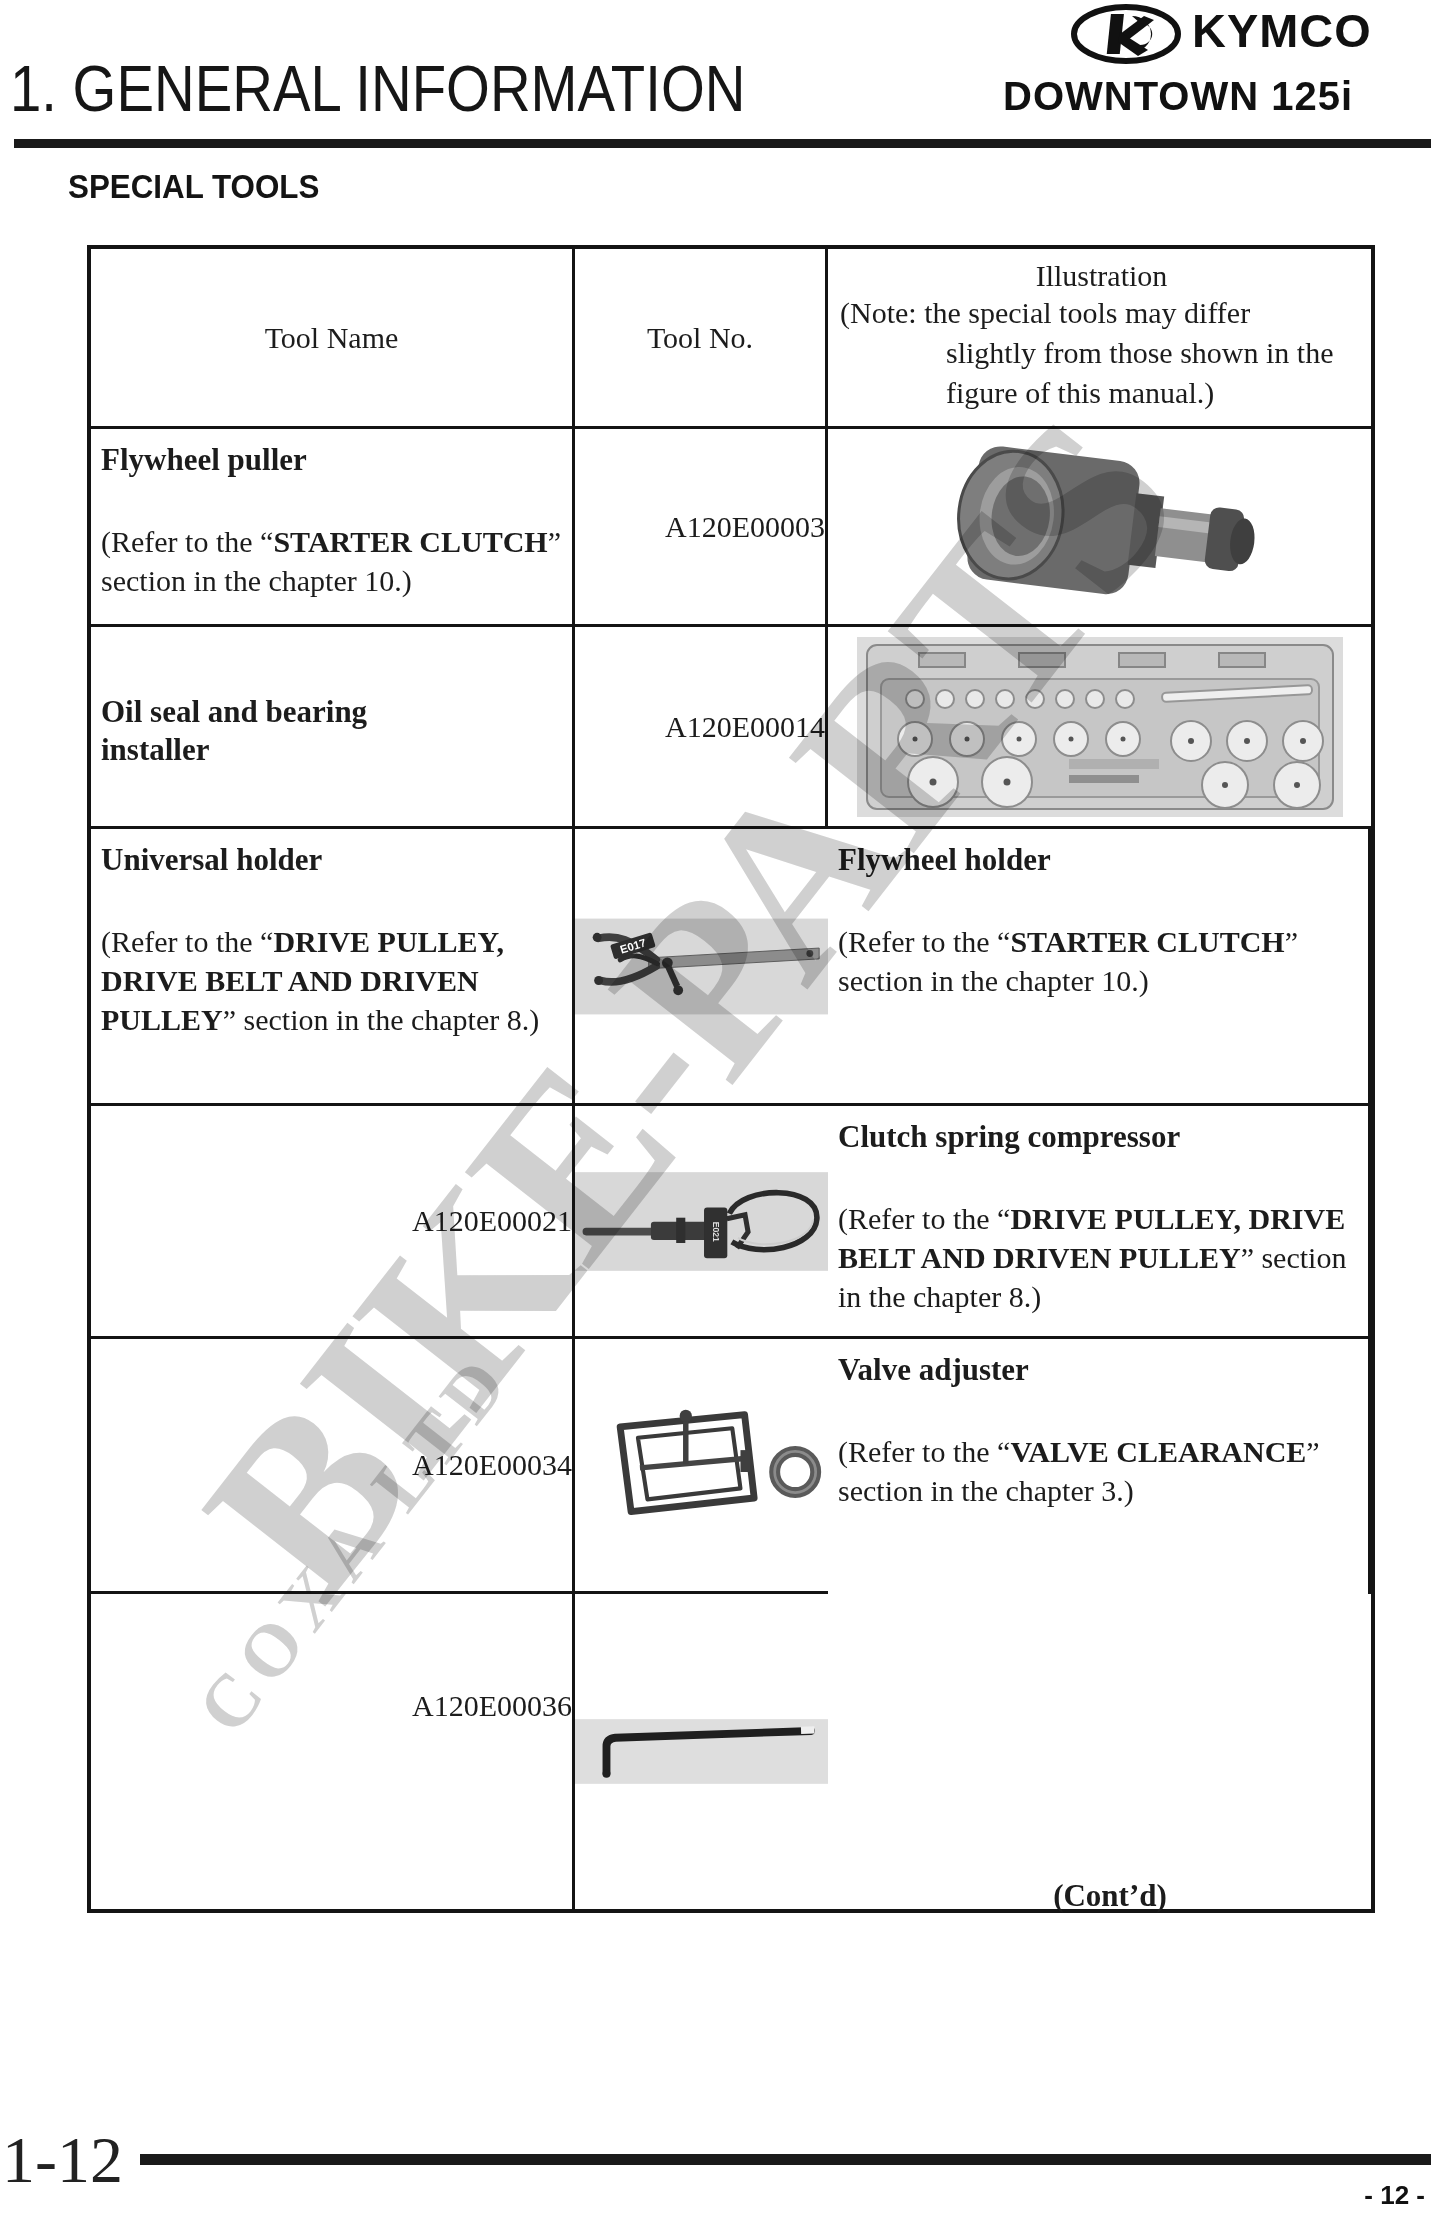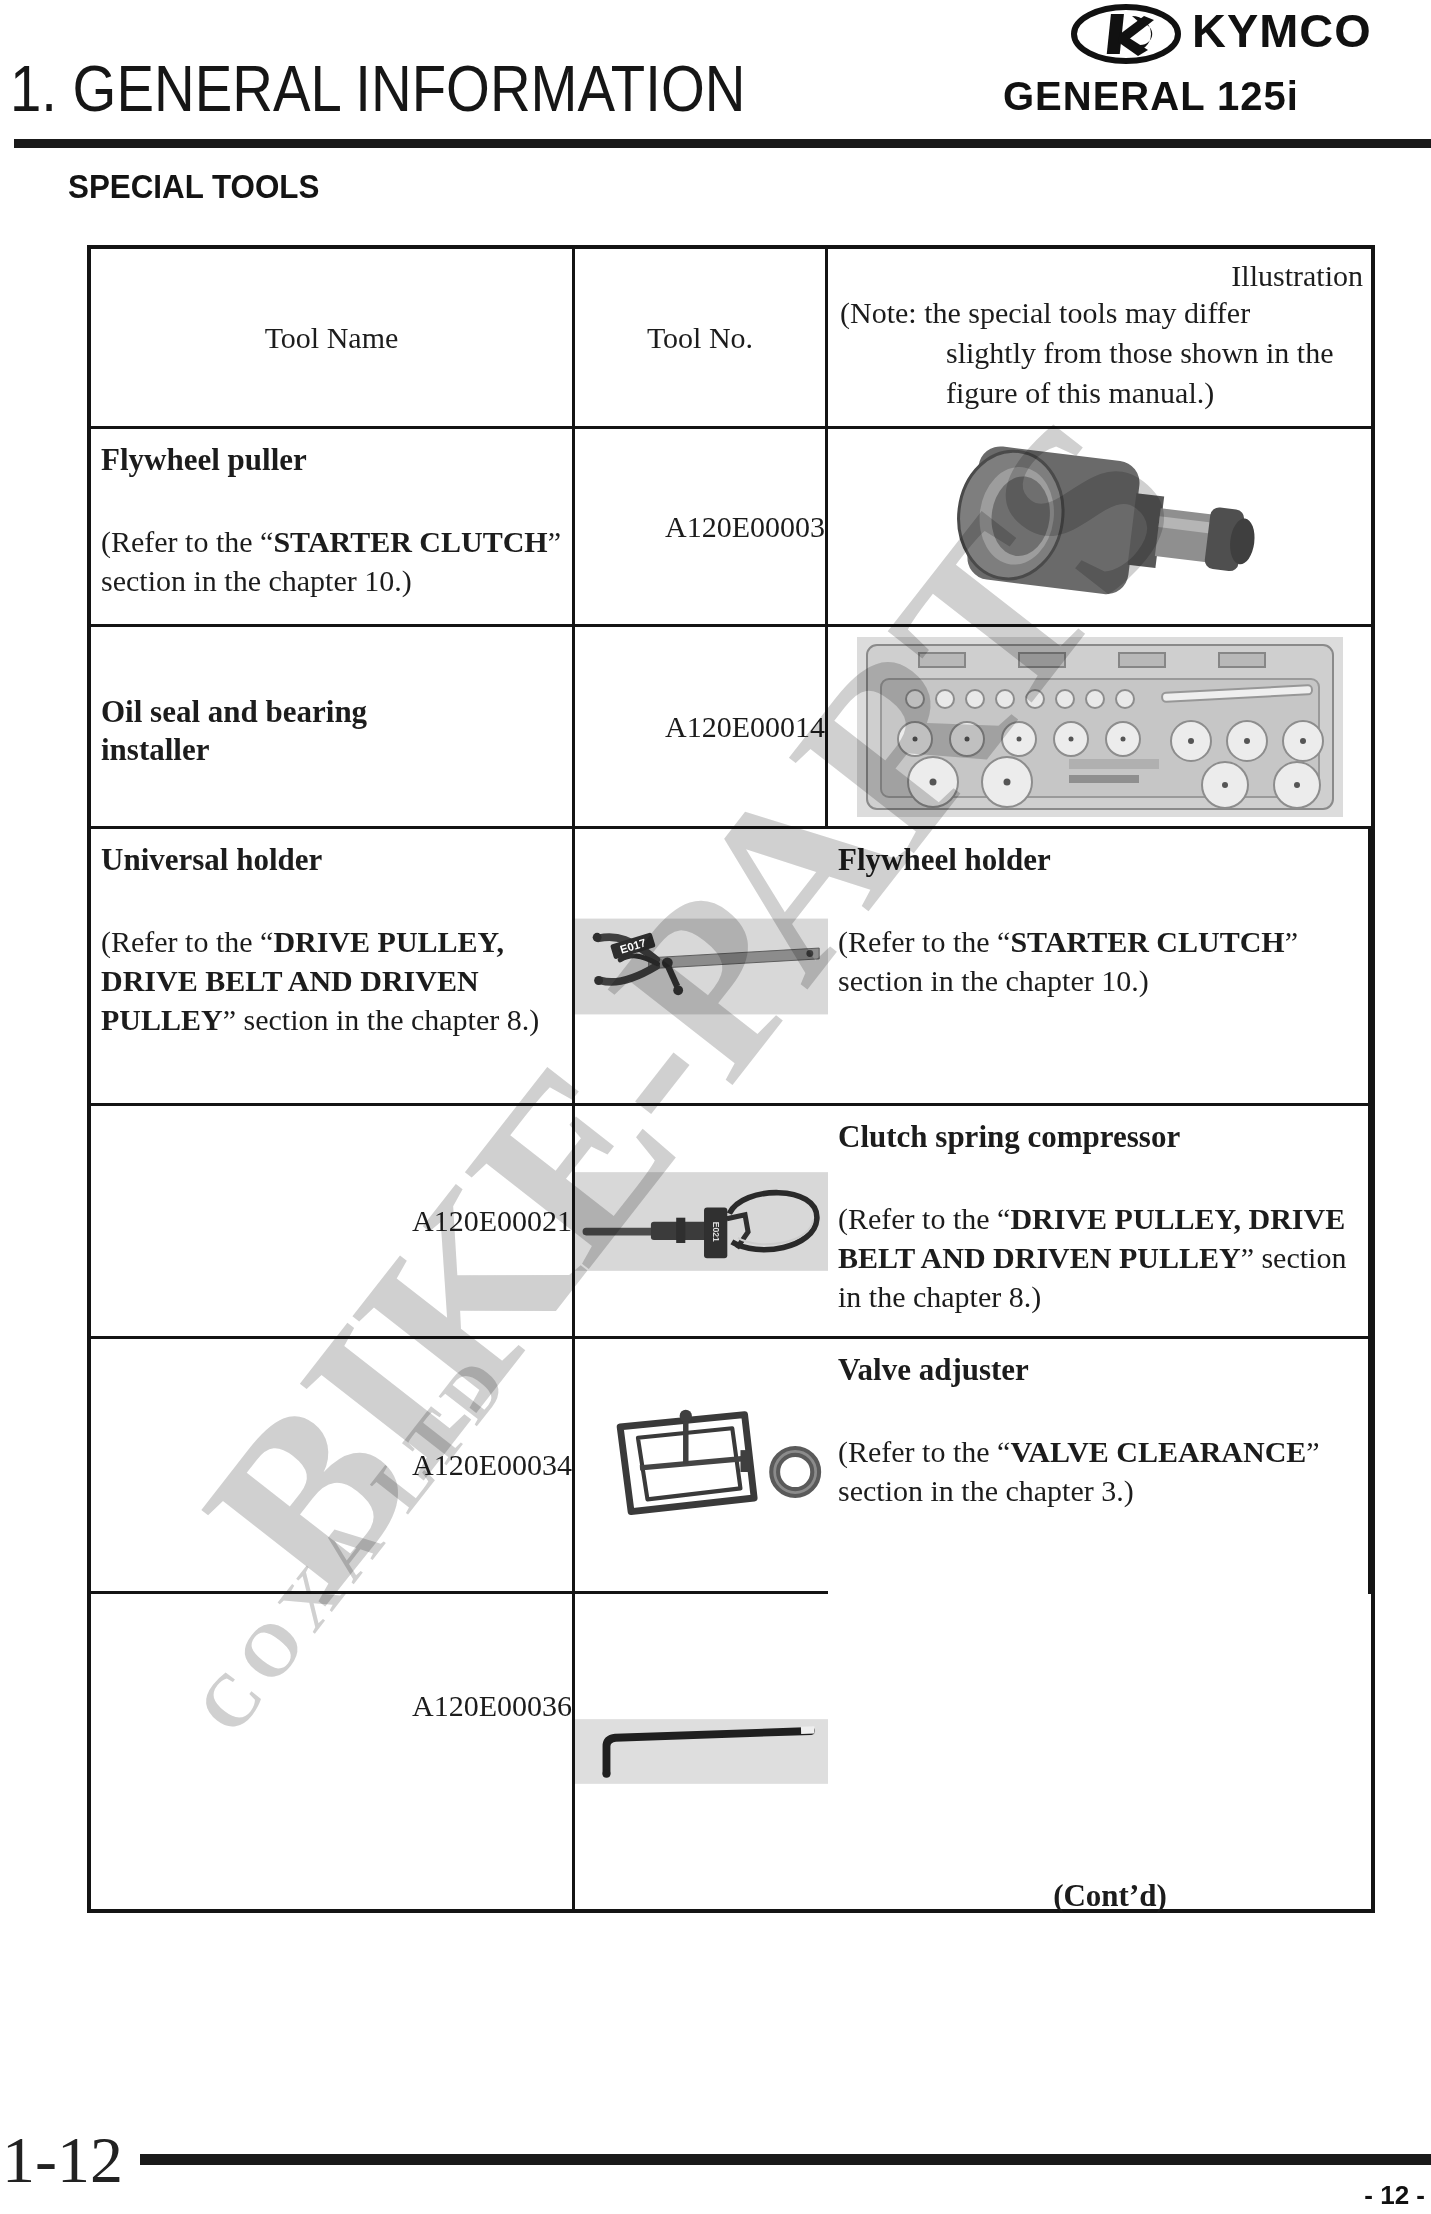--- a/index.html
+++ b/index.html
@@ -38,21 +38,21 @@
     display:grid;
     grid-template-columns:484px 253px 543px;
     grid-template-rows:180px 198px 202px 277px 233px 255px 315px;
     border:4px solid #141414;background:transparent;
   }
   .cell{box-sizing:border-box;border-right:3px solid #141414;border-bottom:3px solid #141414;overflow:hidden;}
   .cell.last-col{border-right:none;}
   .cell.last-row{border-bottom:none;}
   .hcell{display:flex;align-items:center;justify-content:center;font-size:30px;}
   .hcell-ill{display:block;padding:8px 8px 0 12px;font-size:30px;}
-  .ill-title{text-align:right;margin-top:2px;}
+  .ill-title{text-align:center;margin-top:2px;}
   .note-line{line-height:1.33;}
   .note-indent{padding-left:106px;}
   .name-cell{padding:12px 10px 0 10px;}
   .tool-name{font-weight:700;font-size:31px;line-height:1.2;}
   .refer{font-size:30px;line-height:1.3;margin-top:44px;}
   .refer .refbold{font-weight:700;}
   .center-v{display:flex;flex-direction:column;justify-content:center;padding-top:8px;}
   .center-v .tool-name{max-width:340px;}
   .no-cell{display:flex;align-items:center;justify-content:flex-end;font-size:30px;}
   .no-cell.upper{align-items:flex-start;padding-top:95px;}
@@ -89,21 +89,21 @@
   <div class="brand-row">
     <svg class="brand-logo" width="112" height="60" viewBox="0 0 112 60">
       <ellipse cx="56" cy="30" rx="52" ry="27" fill="none" stroke="#111" stroke-width="6"></ellipse>
       <polygon points="38,10 51,10 51,50 38,50" fill="#111" transform="skewX(-6) translate(4 0)"></polygon>
       <polygon points="50,30 74,12 84,16 58,36" fill="#111"></polygon>
       <polygon points="50,28 78,46 68,52 48,38" fill="#111"></polygon>
       <path d="M62,12 A19,18 0 1,1 62,48 L70,41 A10,9 0 1,0 70,19 Z" fill="#111"></path>
     </svg>
     <div class="brand-name">KYMCO</div>
   </div>
-  <div class="model-name">GENERAL 125i</div>
+  <div class="model-name">DOWNTOWN 125i</div>
   <div class="head-rule"></div>
 
   <div class="section-title">SPECIAL TOOLS</div>
 
   <div class="tbl">
 
     <div class="cell hcell">
       <span>Tool Name</span>
     </div>
     <div class="cell hcell">

